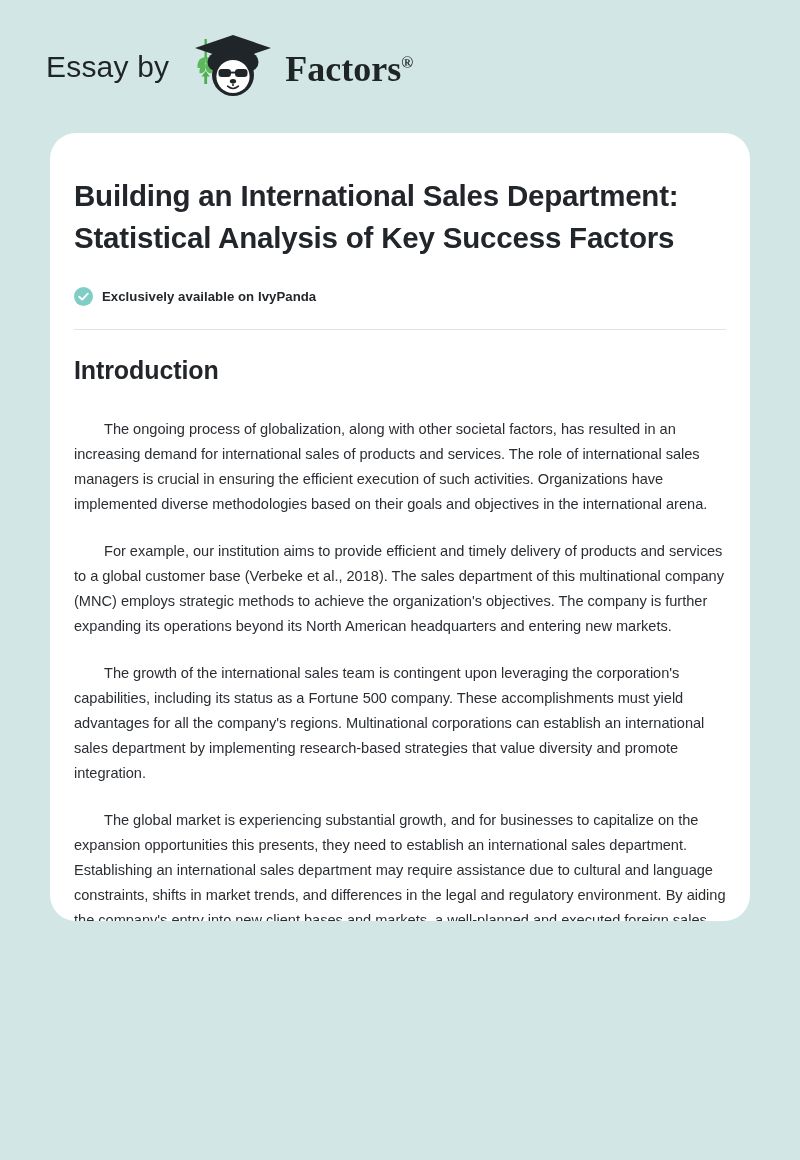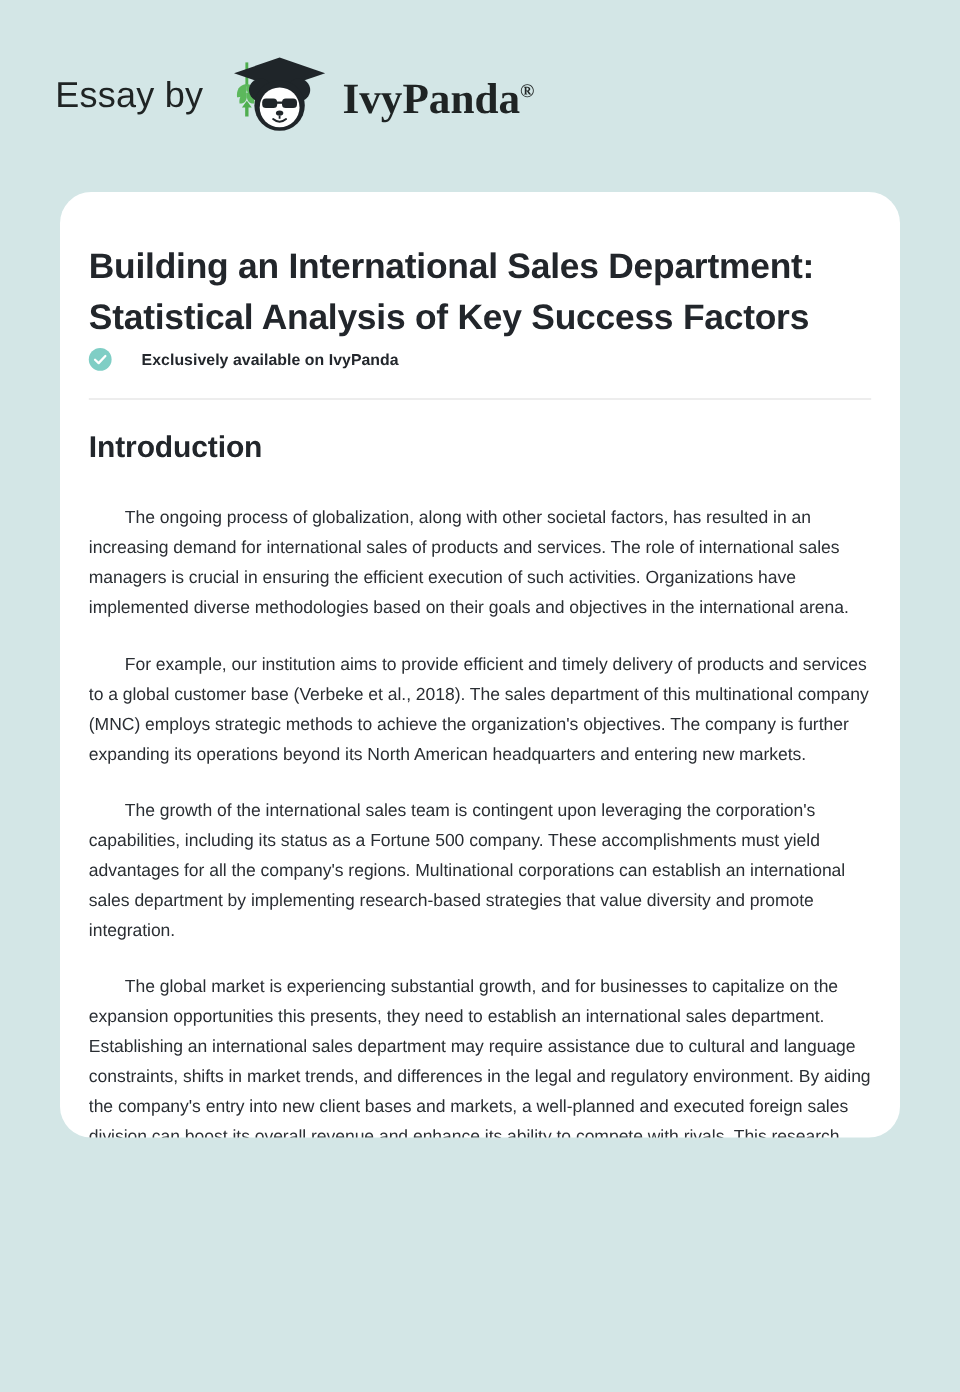--- a/index.html
+++ b/index.html
@@ -11,21 +11,21 @@
     width: 800px;
     height: 1160px;
     background: #d3e6e6;
     font-family: "Liberation Sans", sans-serif;
     -webkit-font-smoothing: antialiased;
     overflow: hidden;
   }
 
   
   .brand-bar {
-    height: 160px;
+    height: 133px;
     display: flex;
     align-items: center;
     padding-left: 46px;
     box-sizing: border-box;
   }
   .brand-lockup {
     display: flex;
     align-items: center;
     gap: 0;
   }
@@ -85,22 +85,22 @@
     font-weight: 700;
     color: #22262b;
     margin: 0 0 0 0;
     letter-spacing: -0.2px;
     max-width: 630px;
   }
 
   .exclusive-row {
     display: flex;
     align-items: center;
-    gap: 25px;
-    margin-top: 4px;
+    gap: 9px;
+    margin-top: 28px;
   }
   .check-badge {
     width: 19px;
     height: 19px;
     border-radius: 50%;
     background: #7fcec5;
     display: inline-flex;
     align-items: center;
     justify-content: center;
     flex: none;
@@ -173,21 +173,21 @@
         <rect x="35.5" y="38" width="12.5" height="8" rx="3.2" fill="#1f2529"></rect>
         <rect x="52" y="38" width="12.5" height="8" rx="3.2" fill="#1f2529"></rect>
         <rect x="47.3" y="40.6" width="5.4" height="1.9" fill="#1f2529"></rect>
 
         <ellipse cx="50" cy="50.2" rx="3.1" ry="2.2" fill="#1f2529"></ellipse>
         <path d="M50 52.4 L50 55" stroke="#1f2529" stroke-width="1.5" fill="none"></path>
         <path d="M44.6 55.2 Q50 59.8 55.4 55.2" stroke="#1f2529" stroke-width="1.6" fill="none" stroke-linecap="round"></path>
       </svg>
     </span>
 
-    <span class="brand-wordmark"><span>IvyPanda</span><span class="reg">®</span></span>
+    <span class="brand-wordmark"><span>Factors</span><span class="reg">®</span></span>
 
   </div>
 </div>
 
 <div class="paper-card">
   <div class="card-inner">
 
     <h1 class="doc-title">Building an International Sales Department: Statistical Analysis of Key Success Factors</h1>
 
     <div class="exclusive-row">

